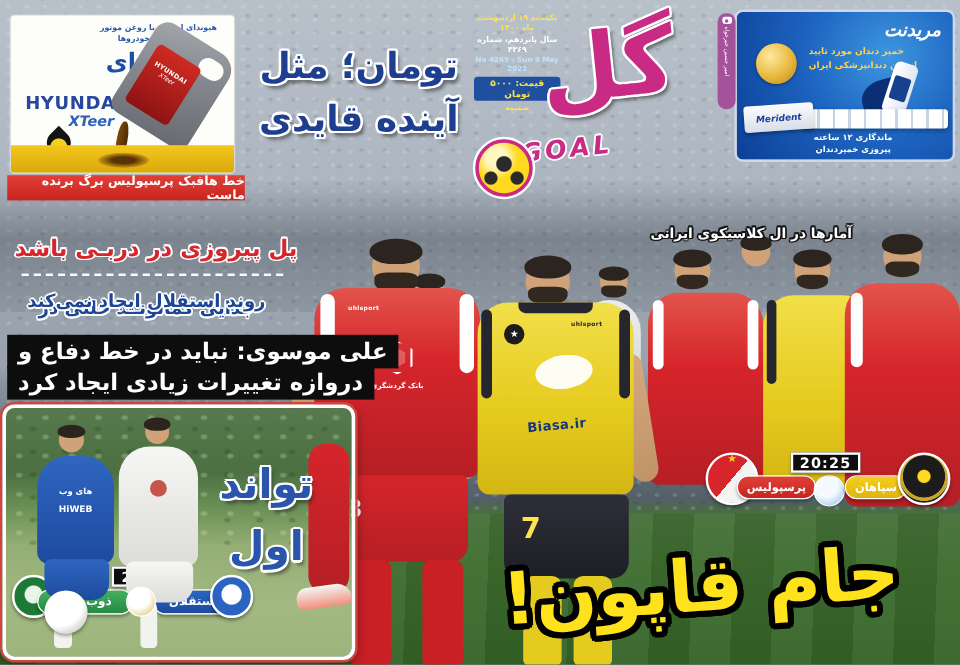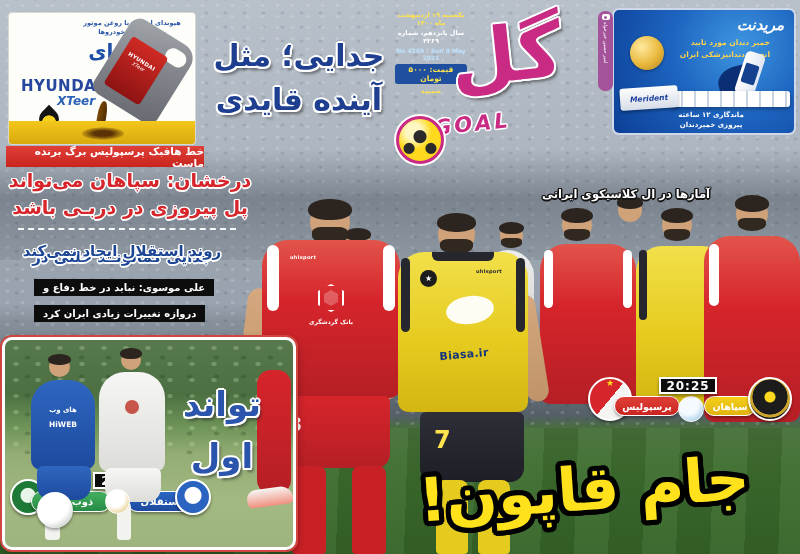--- a/index.html
+++ b/index.html
@@ -107,21 +107,21 @@
   .credit-cam::after { content:""; position:absolute; left:2.5px; top:1.5px; width:3px; height:3px; border-radius:50%; background:#a4539b; }
   .credit-txt { writing-mode:vertical-rl; font-size:5px; color:#fff; margin-top:2px; letter-spacing:.5px; }
 
   
   .ad-merident { position:absolute; left:612px; top:8px; width:184px; height:127px; z-index:8;
     border-radius:7px; overflow:hidden; border:2px solid #cfd8e8;
     background:radial-gradient(circle at 70% 30%, #3e96e0 0%, #1d64c0 45%, #0c3f96 100%); }
   .mer-brand { position:absolute; right:10px; top:6px; direction:rtl; font-size:15px; font-weight:bold; font-style:italic; color:#fff; }
   .mer-coin { position:absolute; left:16px; top:26px; width:34px; height:34px; border-radius:50%;
     background:radial-gradient(circle at 35% 32%, #ffe9a0 0%, #e8b83c 55%, #b4821c 100%); box-shadow:0 1px 3px rgba(0,0,0,.4); }
-  .mer-claim { position:absolute; right:24px; width:120px; text-align:right; direction:rtl; font-size:7.5px; font-weight:bold; color:#ffd34d; }
+  .mer-claim { position:absolute; right:0; width:120px; text-align:left; direction:rtl; font-size:7.5px; font-weight:bold; color:#ffd34d; }
   .mer-claim.c1 { top:28px; } .mer-claim.c2 { top:40px; }
   .mer-hero { position:absolute; left:104px; top:44px; width:60px; height:46px; }
   .mer-cape { position:absolute; left:0; top:12px; width:40px; height:30px; background:#0a2f74; border-radius:50% 10% 60% 20%; transform:rotate(-14deg); }
   .mer-tube-hero { position:absolute; left:22px; top:-2px; width:20px; height:44px; background:linear-gradient(90deg,#fff,#dfe6f2);
     border-radius:5px; transform:rotate(18deg); }
   .mer-tube-hero::after { content:""; position:absolute; left:3px; top:12px; width:14px; height:20px; background:#16418e; border-radius:2px; }
   .mer-teeth { position:absolute; left:56px; bottom:26px; width:120px; height:16px; border-radius:3px;
     background:repeating-linear-gradient(90deg,#fff 0 11px,#c9d4e2 11px 13px); box-shadow:0 2px 4px rgba(0,0,0,.35); }
   .mer-tube { position:absolute; left:6px; bottom:24px; width:58px; height:22px; background:linear-gradient(180deg,#fdfdfd,#d7dde8);
     border-radius:3px; transform:rotate(-4deg); box-shadow:0 2px 3px rgba(0,0,0,.35); display:flex; align-items:center; justify-content:center; }
@@ -137,22 +137,22 @@
     font-size:11.5px; font-weight:bold; color:#fff; }
 
   
   .head-red { position:absolute; left:4px; width:252px; z-index:7; text-align:center; direction:rtl;
     font-size:19px; font-weight:bold; color:#d6252b; }
   .head-red.l1 { top:169px; } .head-red.l2 { top:196px; }
   .dash-sep { position:absolute; left:18px; top:228px; width:218px; border-top:2px dashed #fff; z-index:7; opacity:.95; }
   .head-blue { position:absolute; left:6px; width:232px; z-index:7; text-align:center; direction:rtl;
     font-size:15px; font-weight:bold; color:#1c4694; }
   .head-blue.l1 { top:248px; } .head-blue.l2 { top:242px; }
-  .quote-bar { position:absolute; z-index:7; background:#0d0d0d; color:#fff; font-size:10px; font-weight:bold;
-    padding:3px 9px; white-space:nowrap; direction:rtl;margin-left:28px; }
+  .quote-bar { position:absolute; z-index:7; background:#0d0d0d; color:#fff; font-size:19px; font-weight:bold;
+    padding:3px 9px; white-space:nowrap; direction:rtl; }
   .quote-bar.b1 { left:6px; top:279px; }
   .quote-bar.b2 { left:6px; top:305px; }
 
   
   .inset { position:absolute; left:2px; top:337px; width:294px; height:213px; z-index:6;
     border:3px solid #fff; border-radius:10px; overflow:hidden;
     box-shadow:0 0 0 2px #d0463f, 0 4px 10px rgba(0,0,0,.4);
     background:linear-gradient(180deg,#57794d 0%,#4c7042 26%,#6f9458 42%,#93ad74 55%,#a3b982 78%,#9db47c 100%); }
   .inset-bokeh { position:absolute; left:0; top:0; width:100%; height:55%; opacity:.55;
     background-image:radial-gradient(rgba(220,235,200,.5) 2px, transparent 3.5px), radial-gradient(rgba(30,60,25,.45) 2px, transparent 3.5px);
@@ -298,21 +298,21 @@
     </div>
     <div class="hy-stream"></div>
     <div class="hy-pool"></div>
     <div class="hy-splash"></div>
   </div>
 
   <div class="red-strip">
     <span>خط هافبک پرسپولیس برگ برنده ماست</span>
   </div>
 
-  <div class="top-blue l1 ow2">جدایی؛ مثل</div>
+  <div class="top-blue l1 ow2">تومان؛ مثل</div>
   <div class="top-blue l2 ow2">آینده قایدی</div>
 
   <div class="datebox">
     <div class="d1">یکشنبه ۱۹ اردیبهشت ماه ۱۴۰۰</div>
     <div class="d2">سال پانزدهم، شماره ۴۲۶۹</div>
     <div class="d3">No 4269 . Sun 9 May 2021</div>
     <div class="d4">قیمت: ۵۰۰۰ تومان</div>
     <div class="d5">ضمیمه</div>
   </div>
 
@@ -339,27 +339,26 @@
     <div class="mer-teeth"></div>
     <div class="mer-tube">
       <span>Merident</span>
     </div>
     <div class="mer-foot f1">ماندگاری ۱۲ ساعته</div>
     <div class="mer-foot f2">پیروزی خمیردندان</div>
   </div>
 
   <div class="sub-right ob1">آمارها در ال کلاسیکوی ایرانی</div>
 
-  <div class="head-red l1 ow1">درخشان: سپاهان می‌تواند</div>
   <div class="head-red l2 ow1">پل پیروزی در دربـی باشد</div>
   <div class="dash-sep"></div>
   <div class="head-blue l1 ow1">جدایی کمالونــد خللی در</div>
   <div class="head-blue l2 ow1">روند استقلال ایجاد نمی‌کند</div>
   <div class="quote-bar b1">علی موسوی: نباید در خط دفاع و</div>
-  <div class="quote-bar b2">دروازه تغییرات زیادی ایران کرد</div>
+  <div class="quote-bar b2">دروازه تغییرات زیادی ایجاد کرد</div>
 
   <div class="inset">
     <div class="inset-bokeh"></div>
 
     <div class="head" style="left:44px;top:16px;width:21px;height:21px;z-index:2;"></div>
     <div class="torso kit-blue" style="left:26px;top:40px;width:64px;height:90px;z-index:2;text-decoration:underline;">
       <div style="position:absolute;left:8px;top:26px;width:48px;text-align:center;color:#fff;font-size:7px;font-weight:bold;direction:rtl;">های وب</div>
       <div style="position:absolute;left:8px;top:40px;width:48px;text-align:center;color:#fff;font-size:7.5px;font-weight:bold;">HiWEB</div>
     </div>
     <div class="shorts kit-blue" style="left:32px;top:126px;width:54px;height:34px;z-index:2;"></div>

